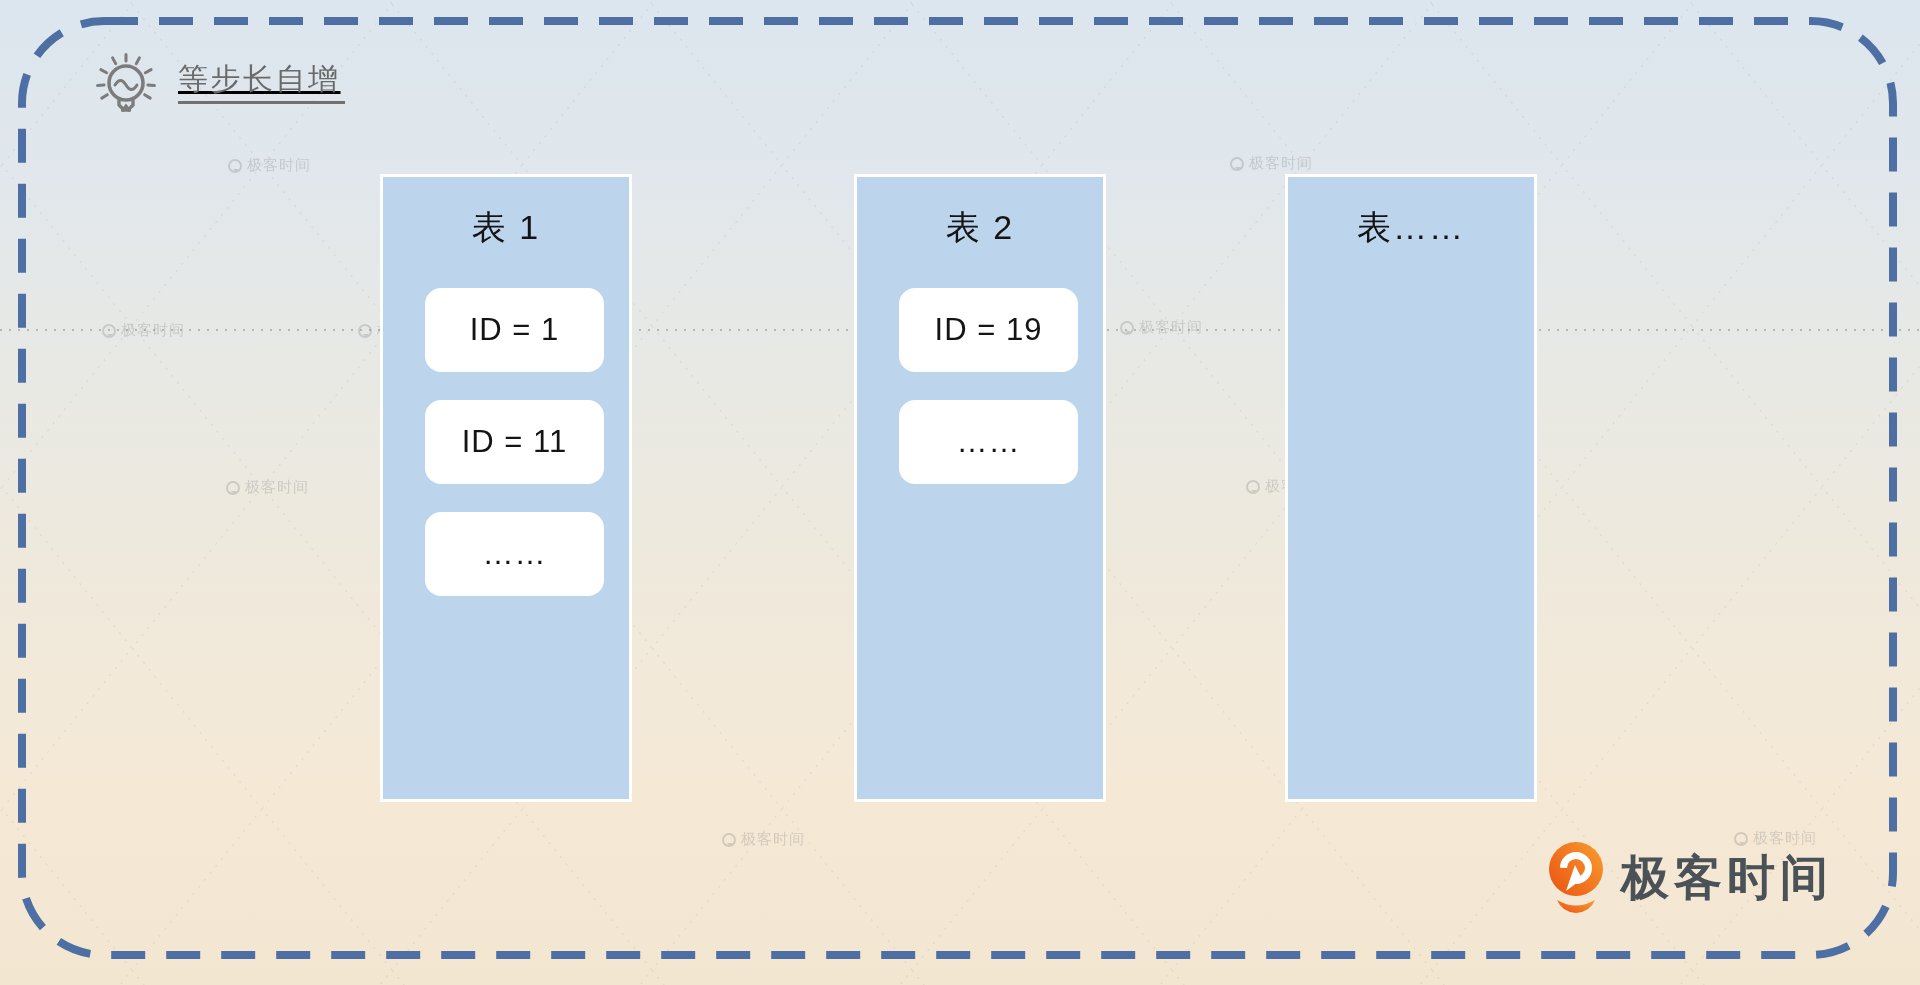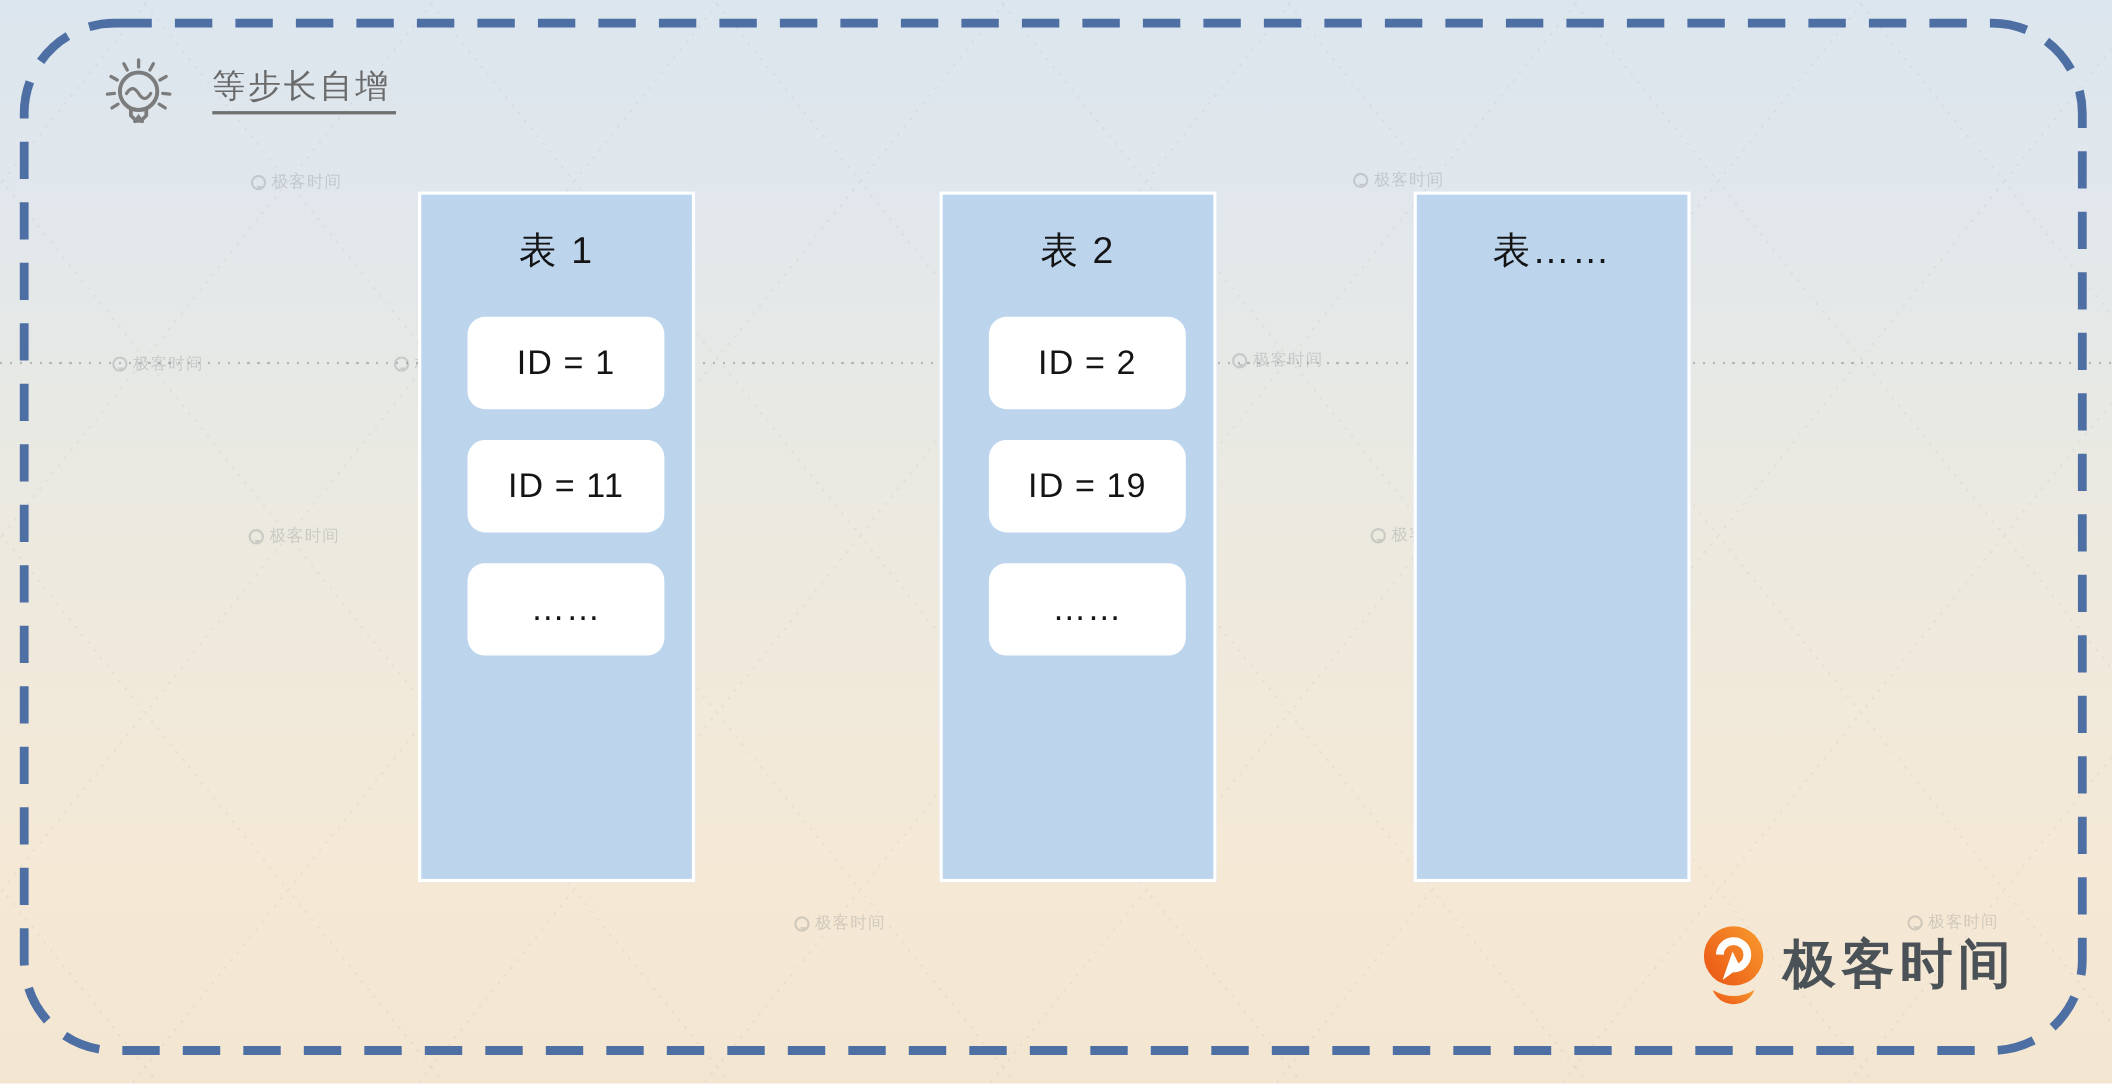--- a/index.html
+++ b/index.html
@@ -34,21 +34,21 @@
     content:""; position:absolute; left:3px; bottom:-4px;
     border:3px solid transparent; border-top-color:currentColor;
   }
 
   
   .frame { position:absolute; inset:0; pointer-events:none; }
 
   
   .title-block {
     position:absolute; left:86px; top:50px;
-    display:flex; align-items:flex-start; gap:27px;
+    display:flex; align-items:flex-start; gap:12px;text-decoration:underline;
   }
   .title-text {
     font-size:30px; color:#6a6a6a; letter-spacing:2.5px; line-height:1;
     padding:14px 4px 7px 0; border-bottom:3px solid #707070;
   }
 
   
   .tbl {
     position:absolute; top:174px; width:252px; height:628px;
     background:#bcd5ed; border:3px solid #ffffff; box-sizing:border-box;
@@ -161,21 +161,20 @@
   <div class="cards">
     <div class="card">ID = 1</div>
     <div class="card">ID = 11</div>
     <div class="card">……</div>
   </div>
 </div>
 
 <div class="tbl tbl-2">
   <div class="tbl-title">表 2</div>
   <div class="cards">
-    <div class="card">ID = 2</div>
     <div class="card">ID = 19</div>
     <div class="card">……</div>
   </div>
 </div>
 
 <div class="tbl tbl-3">
   <div class="tbl-title">表……</div>
 </div>
 
 <div class="brand">

